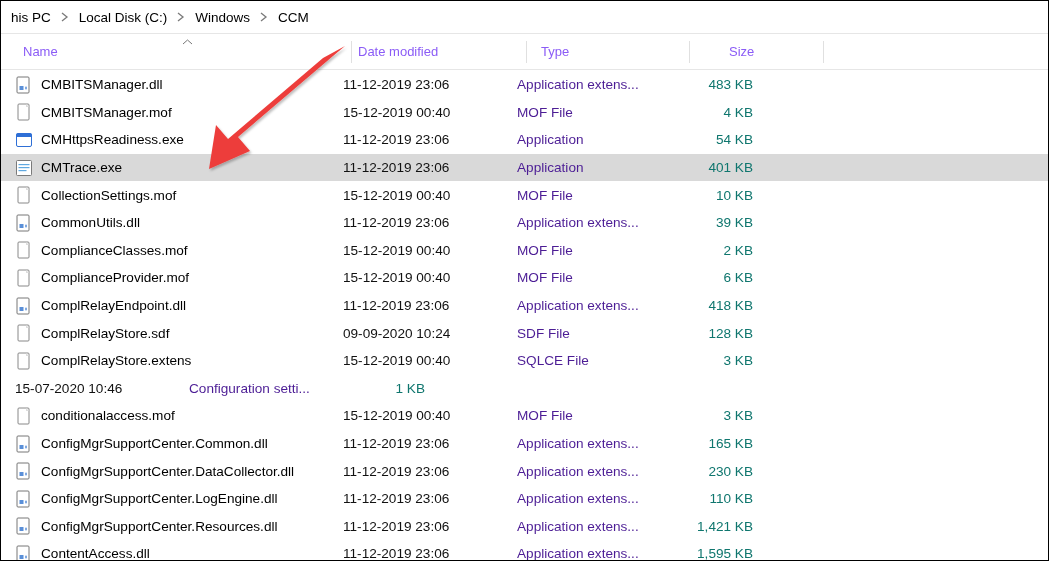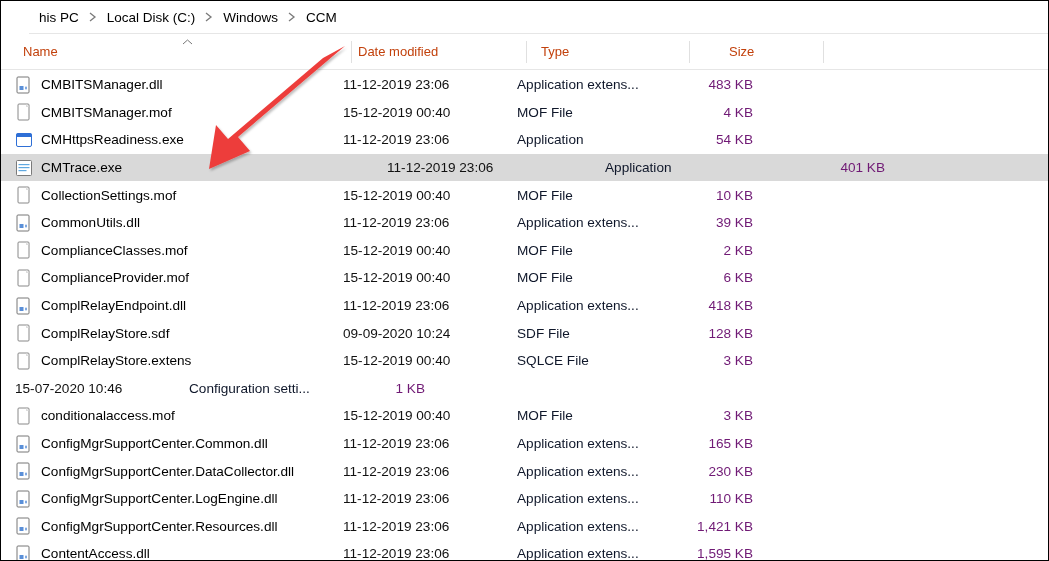--- a/index.html
+++ b/index.html
@@ -20,21 +20,20 @@
 
     
     .breadcrumb {
       display: flex;
       align-items: center;
       height: 32px;
       padding: 16px 6px;
       font-size: 13.5px;
       color: #000000;
       border-bottom: 1px solid #e6e6e6;
-      margin-left: 28px;
     }
 
     .crumb {
       padding: 0 4px;
       white-space: nowrap;
     }
 
     .chevron-r {
       display: inline-flex;
       align-items: center;
@@ -46,21 +45,21 @@
       width: 8px;
       height: 10px;
     }
 
     
     .column-headers {
       display: flex;
       align-items: center;
       height: 36px;
       font-size: 13px;
-      color: #c2410c;
+      color: #8b5cf6;
       border-bottom: 1px solid #e6e6e6;
       padding-left: 22px;
       position: relative;
     }
 
     .col {
       display: flex;
       align-items: center;
       height: 100%;
       border-right: 1px solid transparent;
@@ -98,35 +97,34 @@
       display: flex;
       align-items: center;
       height: 27.6px;
       font-size: 13.6px;
       color: #000000;
       padding-left: 14px;
     }
 
     .row.selected {
       background: #d9d9d9;
-      gap: 44px;
     }
 
     .cell-name {
       width: 328px;
       display: flex;
       align-items: center;
       gap: 8px;
       white-space: nowrap;
       overflow: hidden;
     }
 
     .cell-date { width: 174px; color: #111; }
-    .cell-type { width: 154px; color: #0f172a; white-space: nowrap; overflow: hidden; text-overflow: ellipsis; }
-    .cell-size { width: 100px; text-align: right; padding-right: 18px; color: #701a75; }
+    .cell-type { width: 154px; color: #4c1d95; white-space: nowrap; overflow: hidden; text-overflow: ellipsis; }
+    .cell-size { width: 100px; text-align: right; padding-right: 18px; color: #0f766e; }
 
     .iconbox {
       width: 18px;
       height: 18px;
       display: inline-flex;
       align-items: center;
       justify-content: center;
     }
 
     .iconbox svg {

